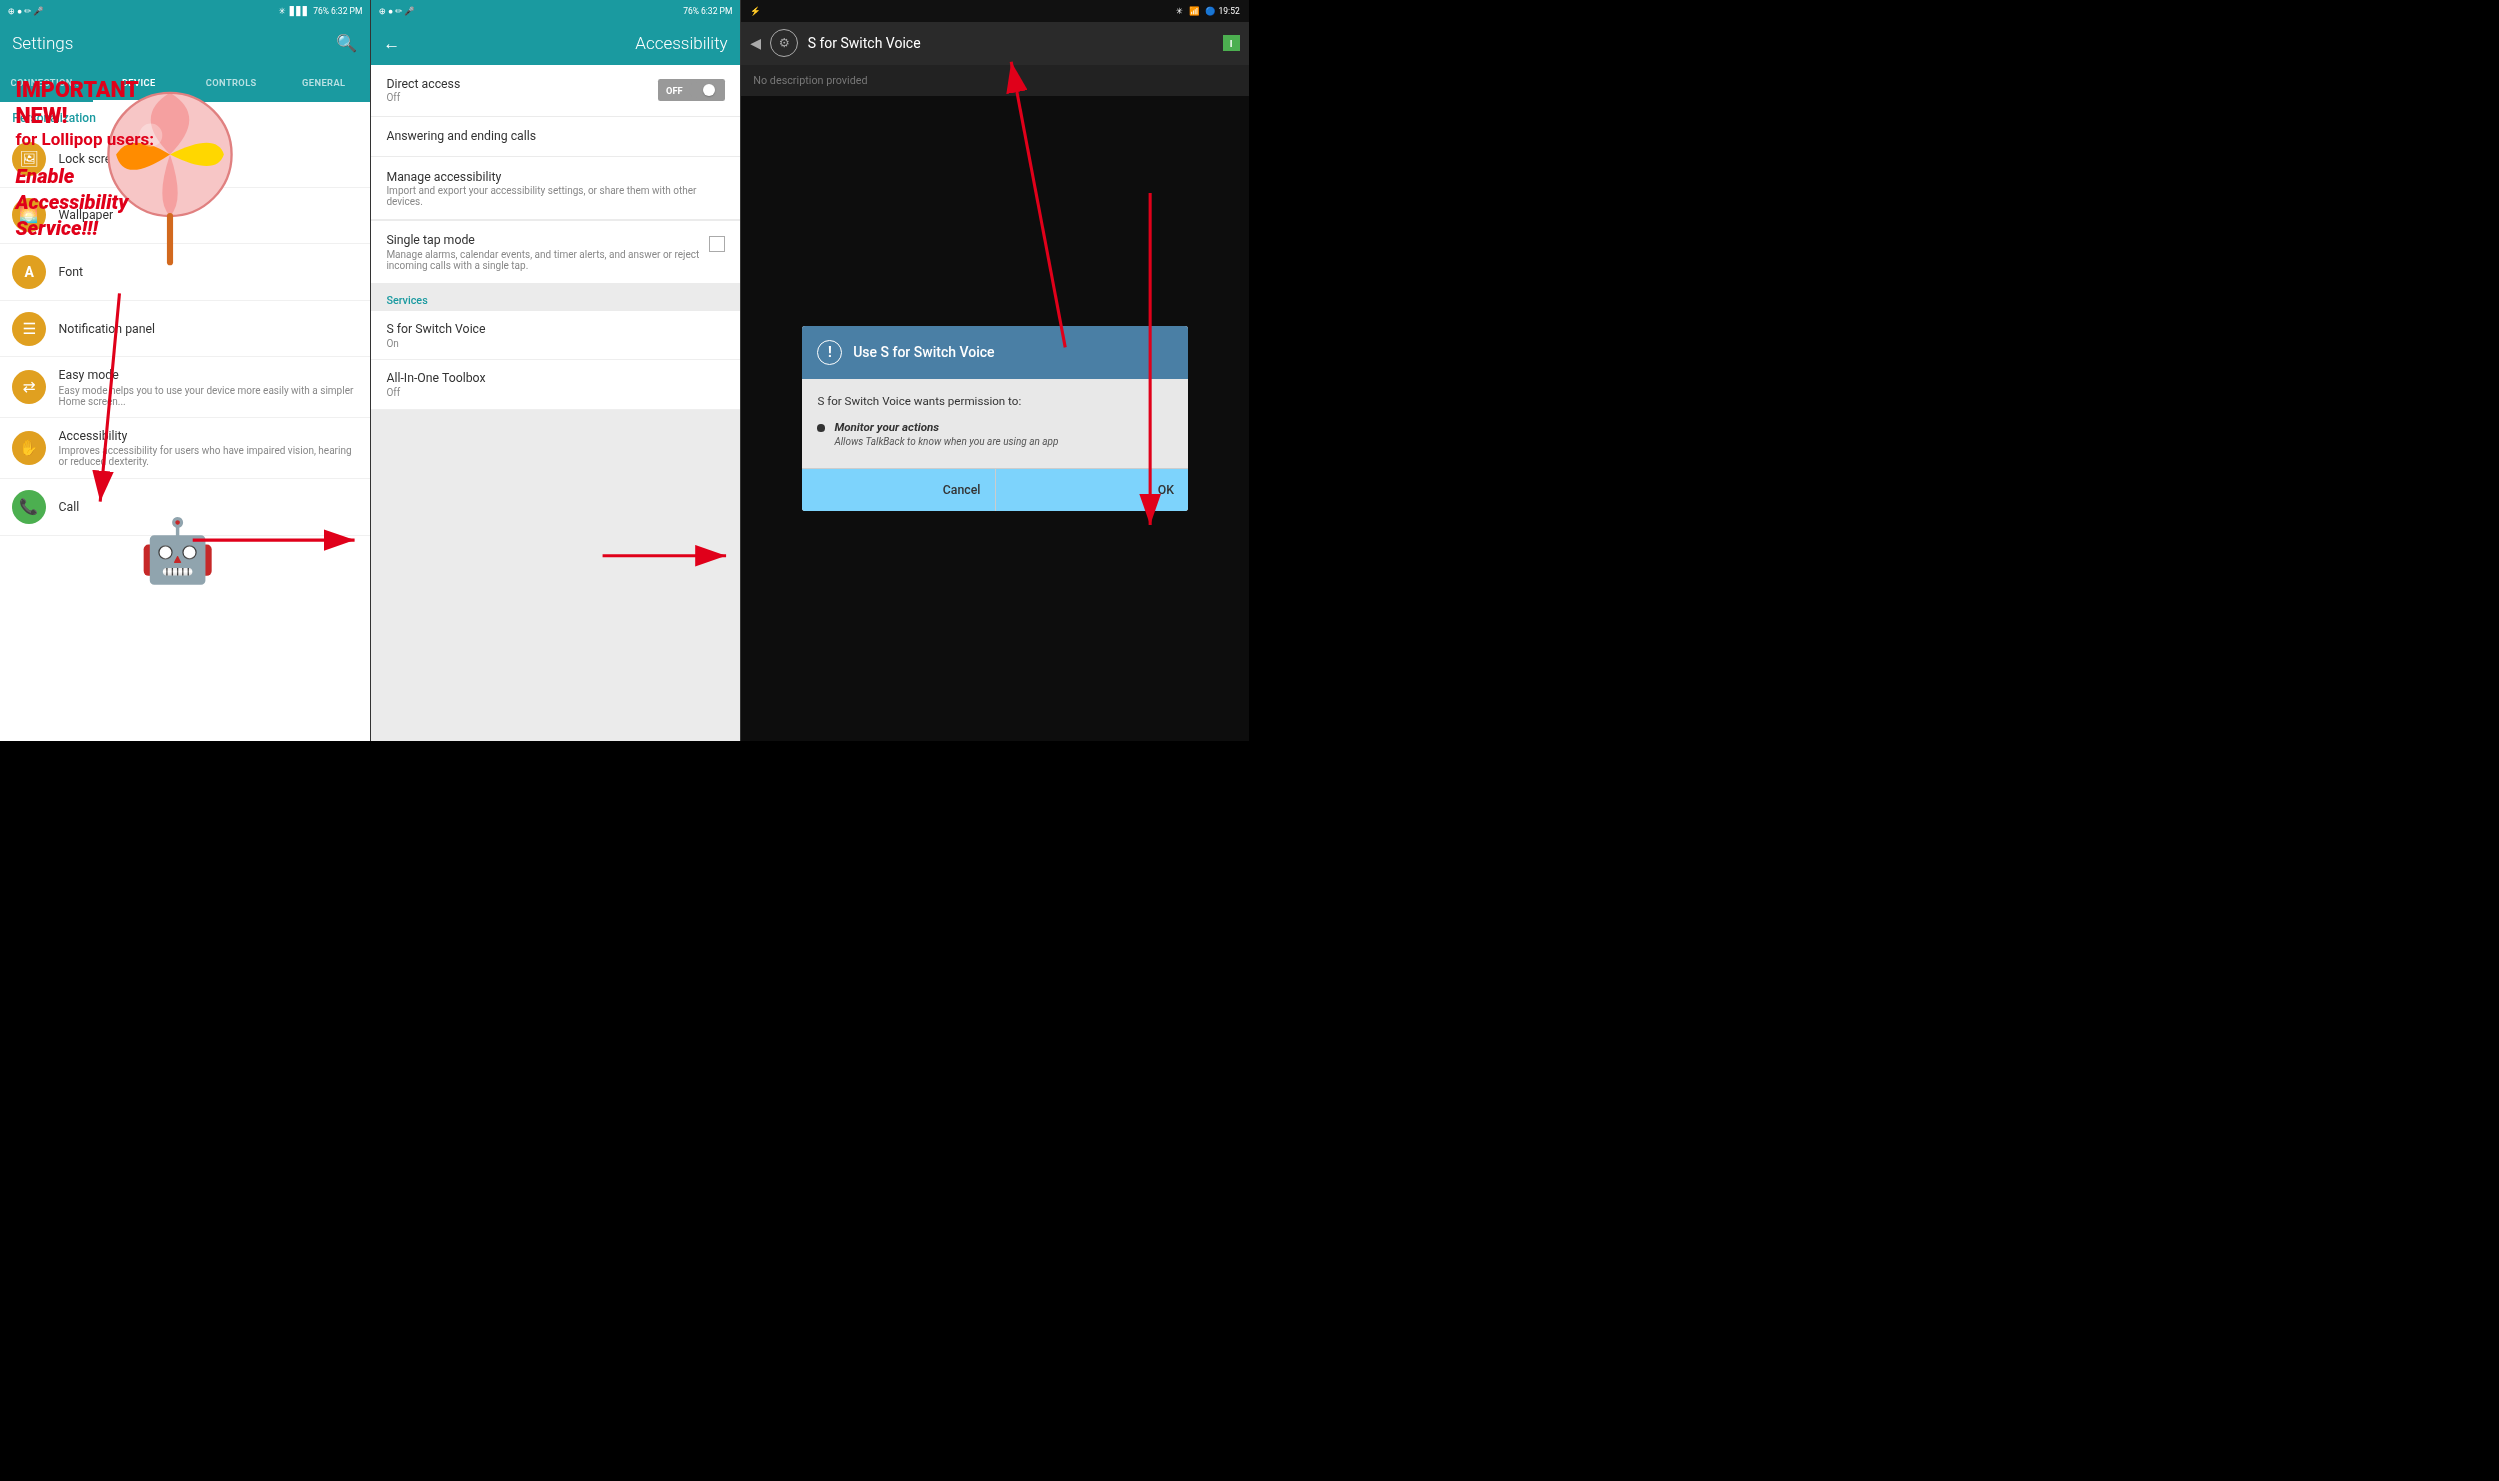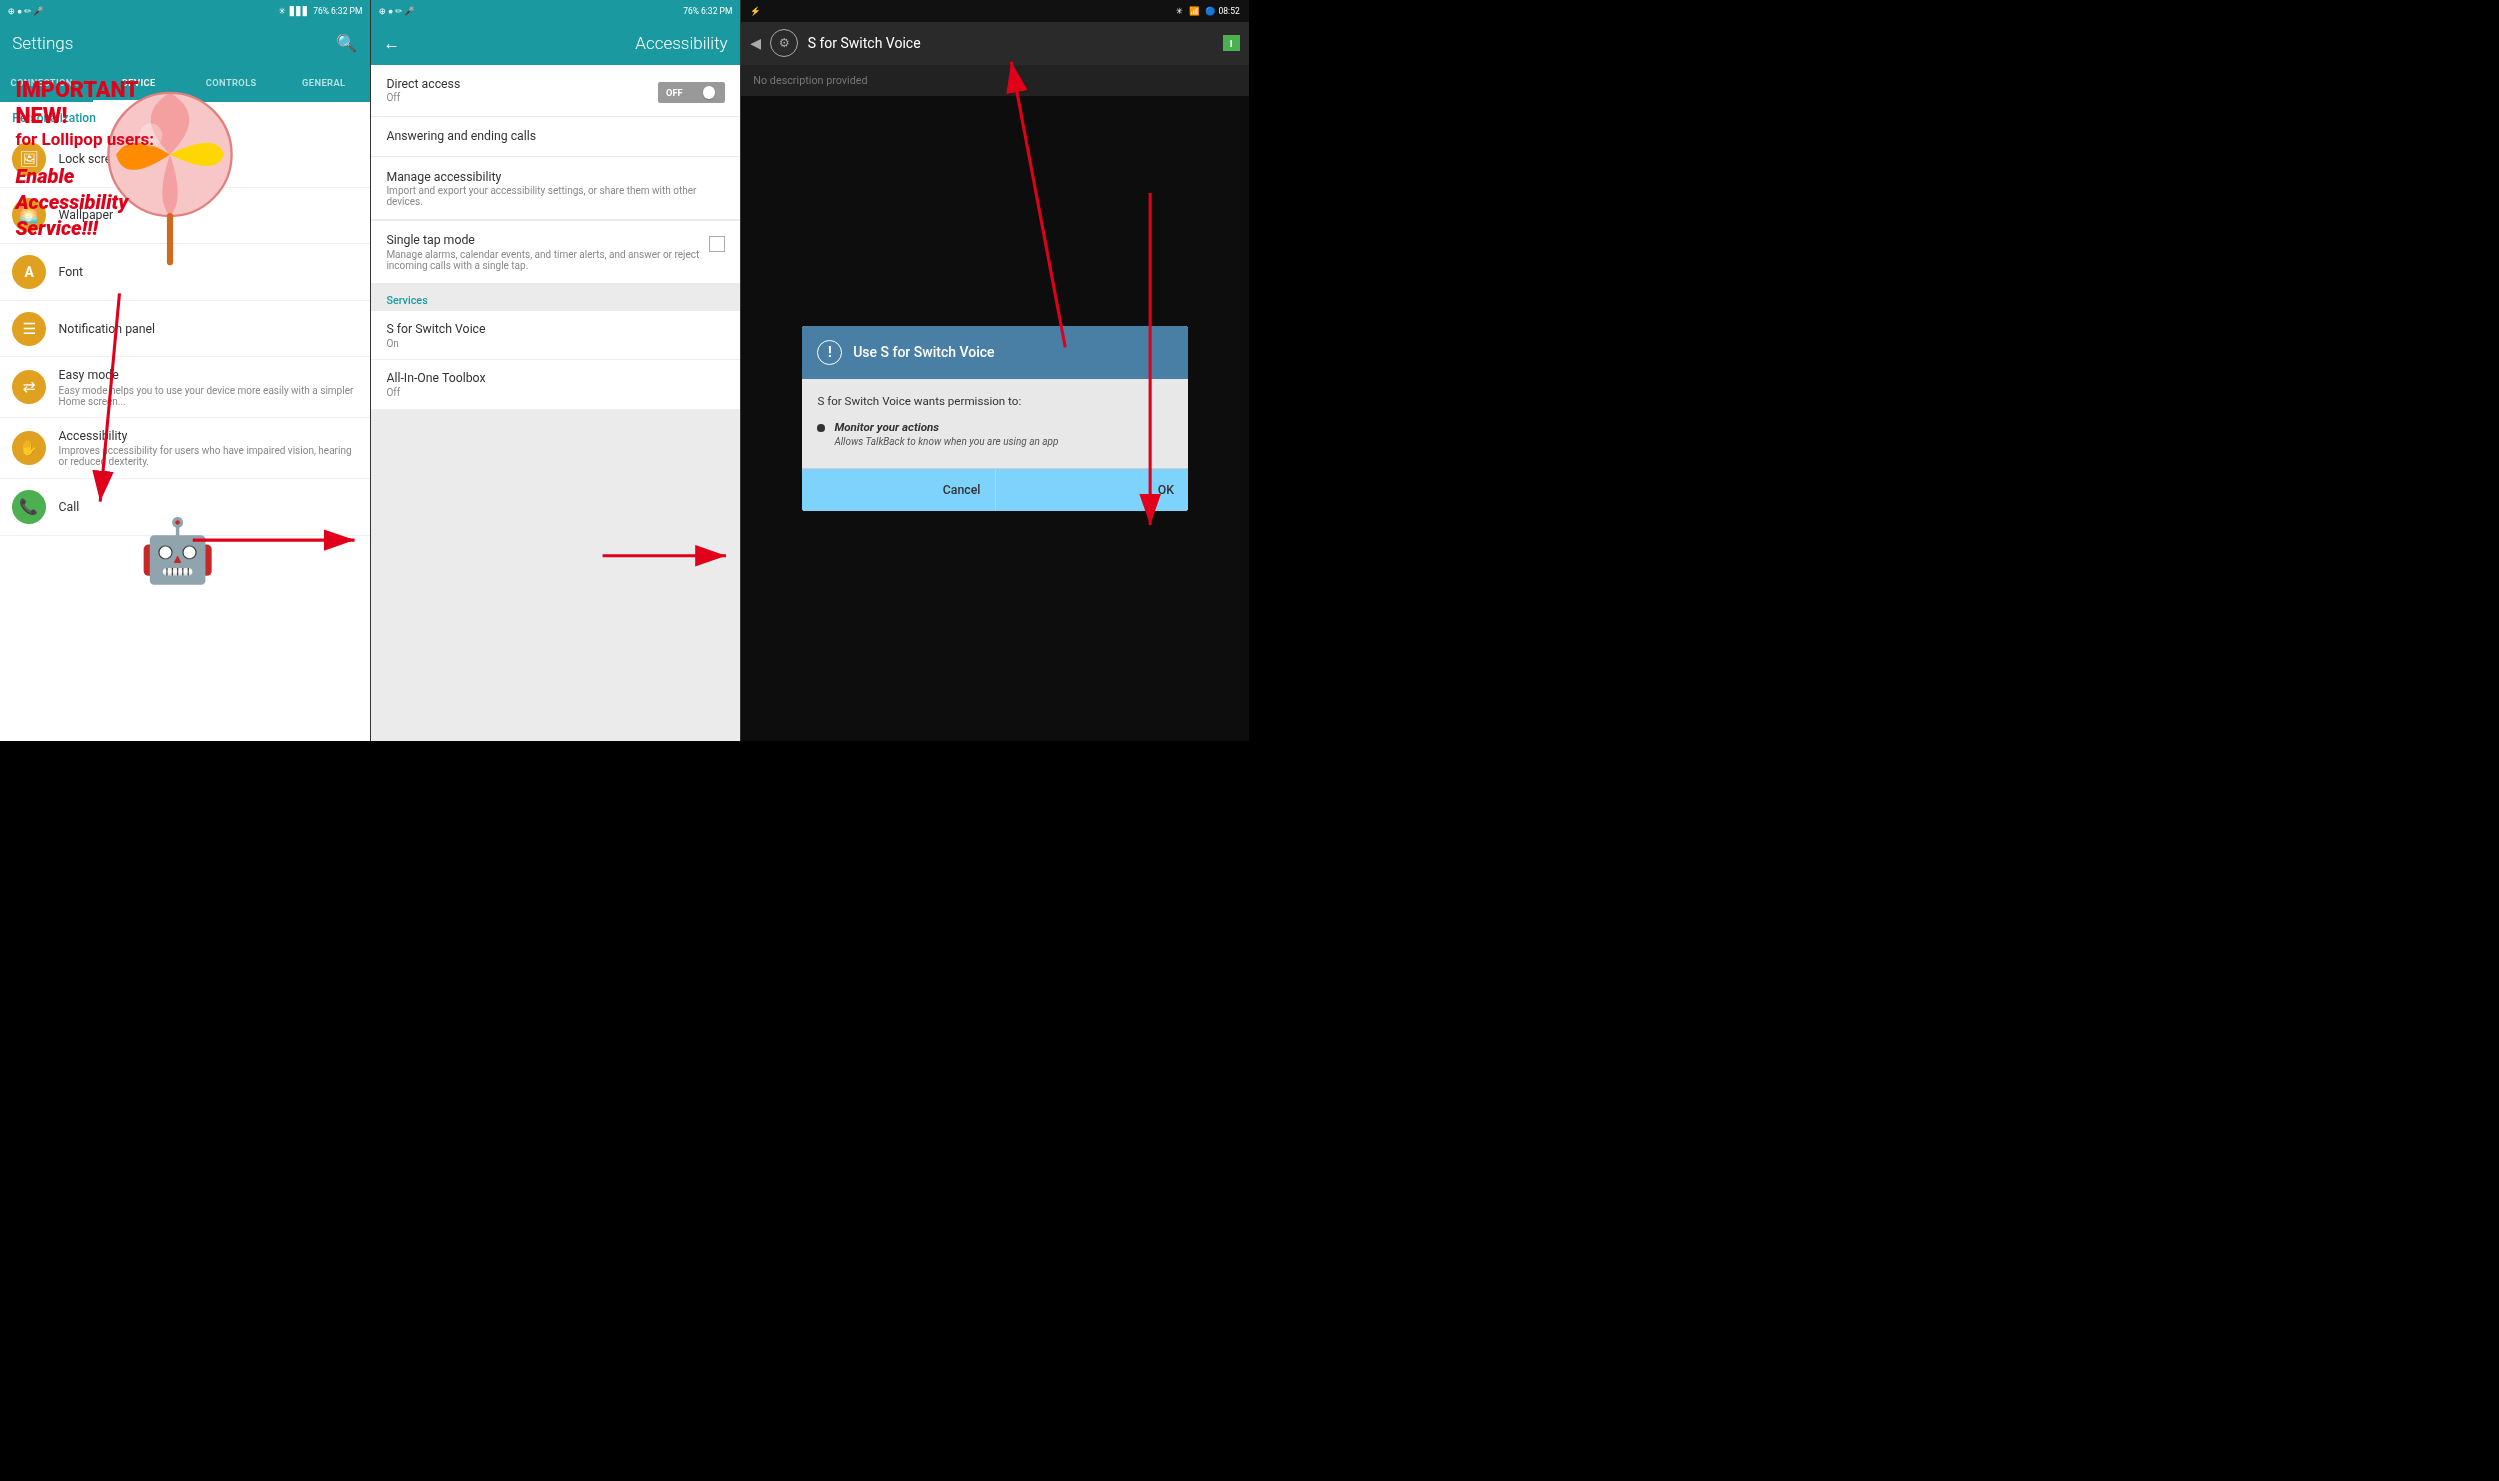--- a/index.html
+++ b/index.html
@@ -204,21 +204,21 @@
       flex: 1;
       overflow-y: auto;
       background: #ebebeb;
     }
 
     .acc-item {
       background: white;
       margin-bottom: 1.5px;
       padding: 12.3px 15.4px;
       display: flex;
-      align-items: flex-end;
+      align-items: center;
       justify-content: space-between;
     }
 
     .acc-item-left {}
     .acc-item-title { font-size: 12.3px; color: #333; }
     .acc-item-sub { font-size: 10px; color: #888; margin-top: 1.5px; }
 
     .toggle-off {
       background: #999;
       color: white;
@@ -647,21 +647,21 @@
   </svg>
 </div>
 
 <div class="panel-switch">
 
   <div class="switch-status-bar">
     <span>⚡</span>
     <div style="display:flex;align-items:center;gap:6.2px;">
       <span>✳</span>
       <span>📶</span>
-      <span>🔵 08:52</span>
+      <span>🔵 19:52</span>
     </div>
   </div>
 
   <div class="switch-toolbar">
     <span class="switch-toolbar-left">◀</span>
     <div class="switch-app-icon">
       <span>⚙</span>
     </div>
     <span class="switch-toolbar-title">S for Switch Voice</span>
     <div class="battery-green">I</div>

